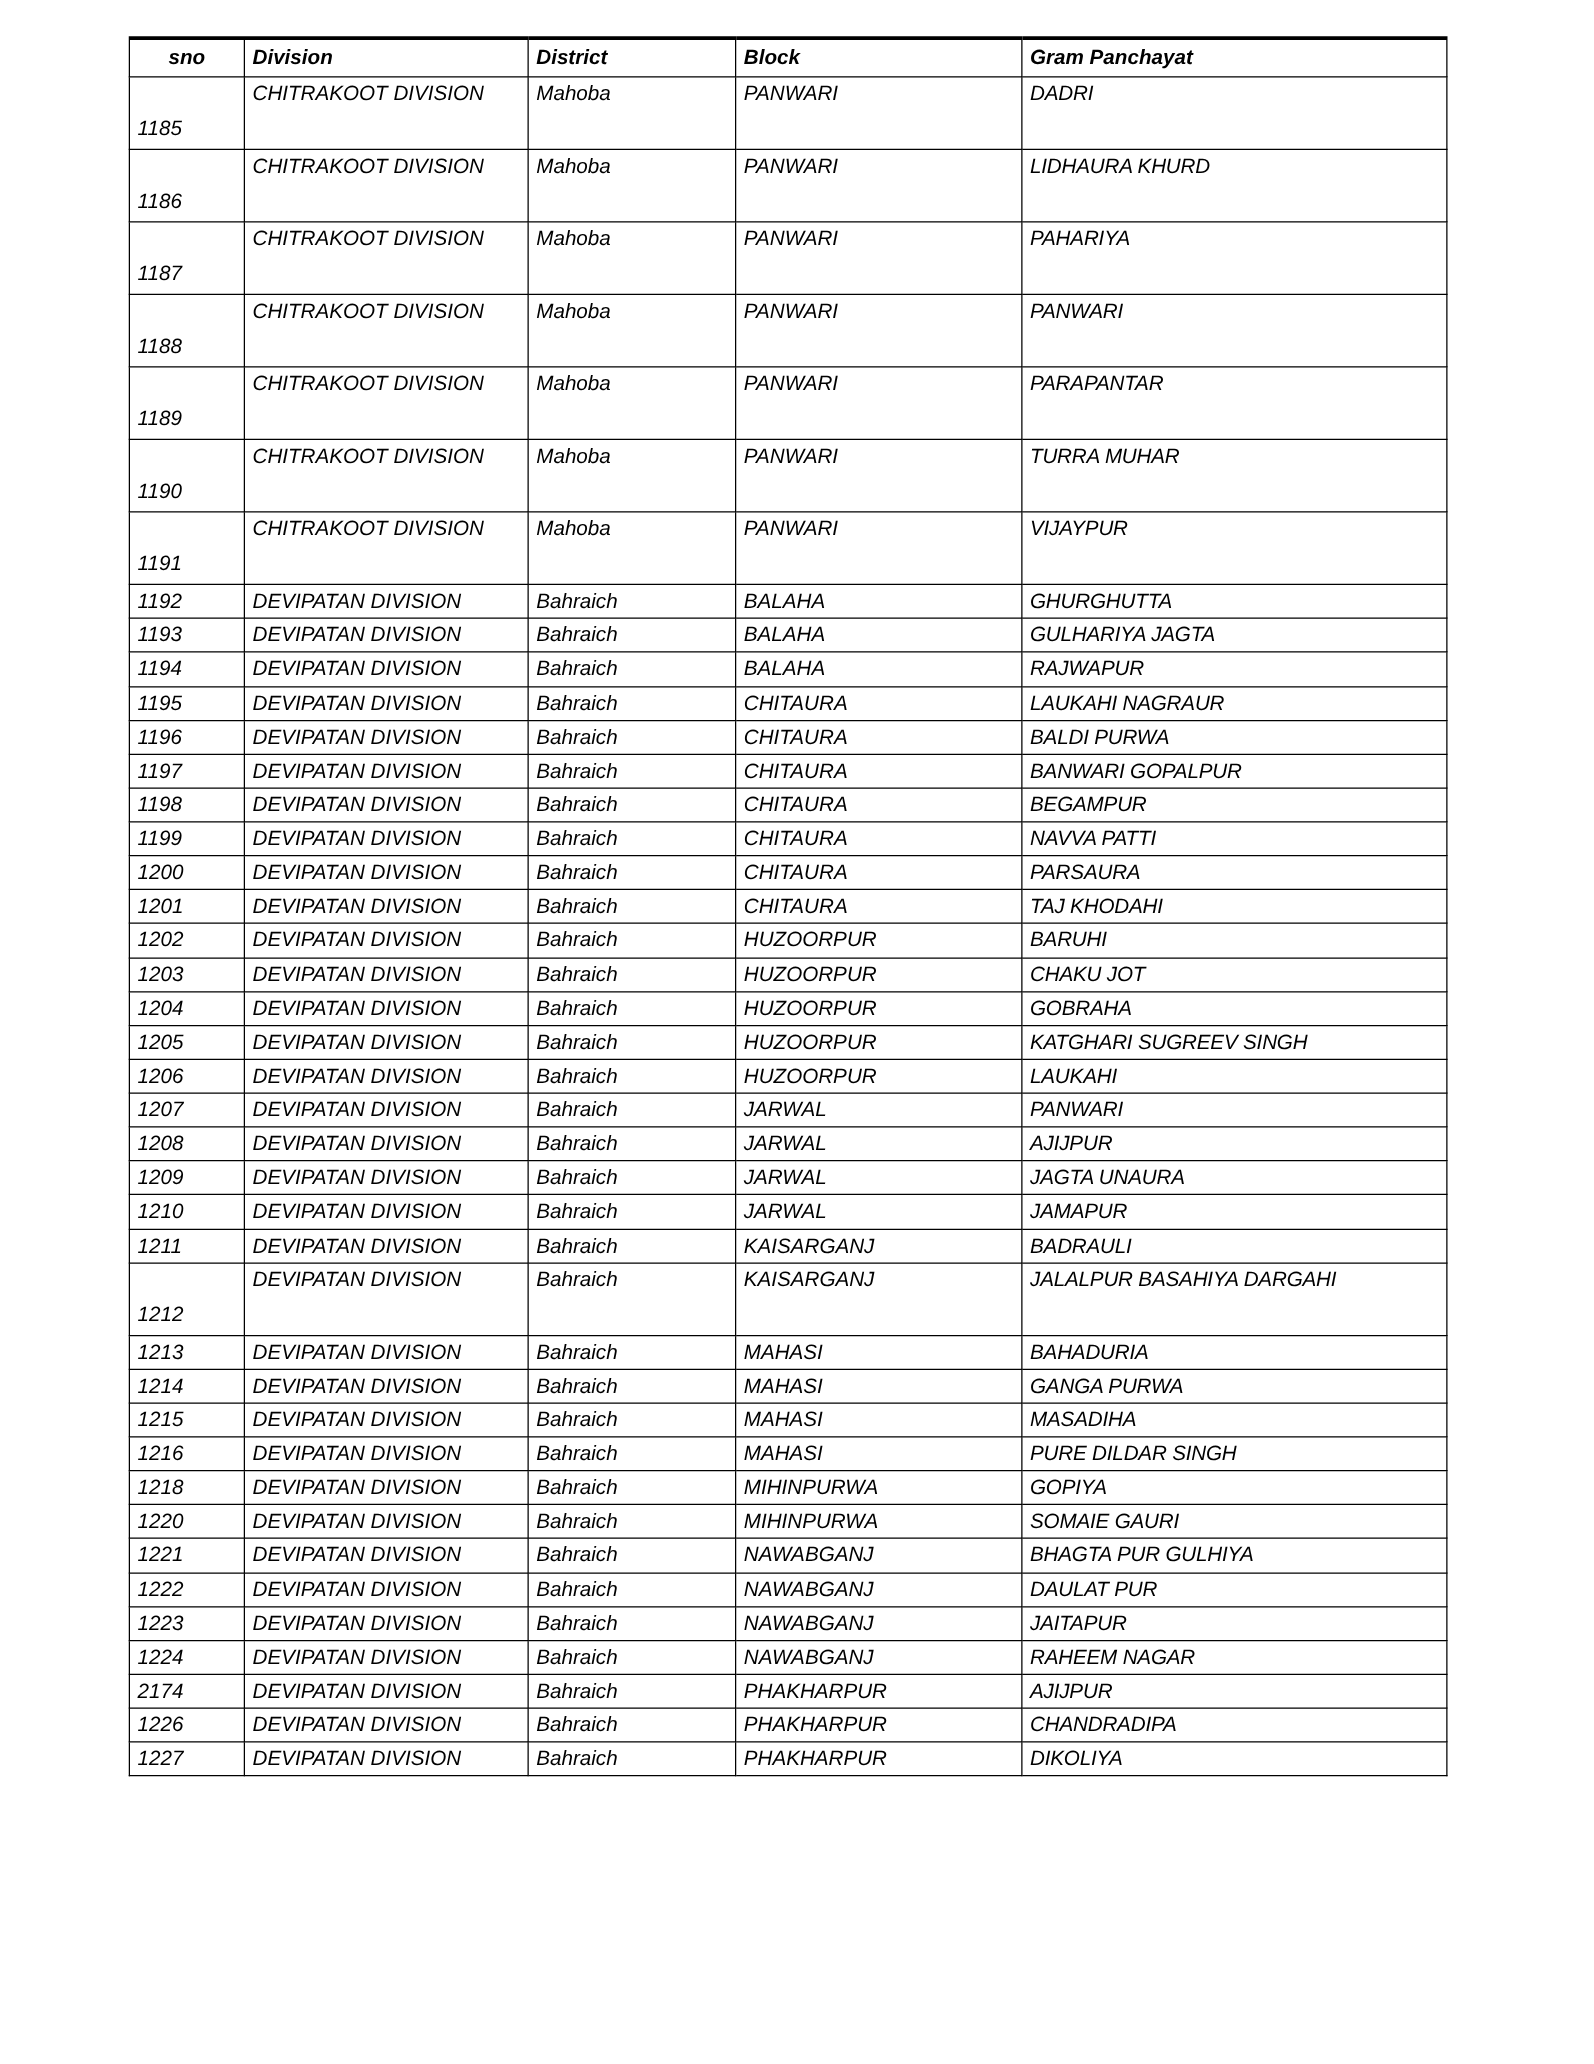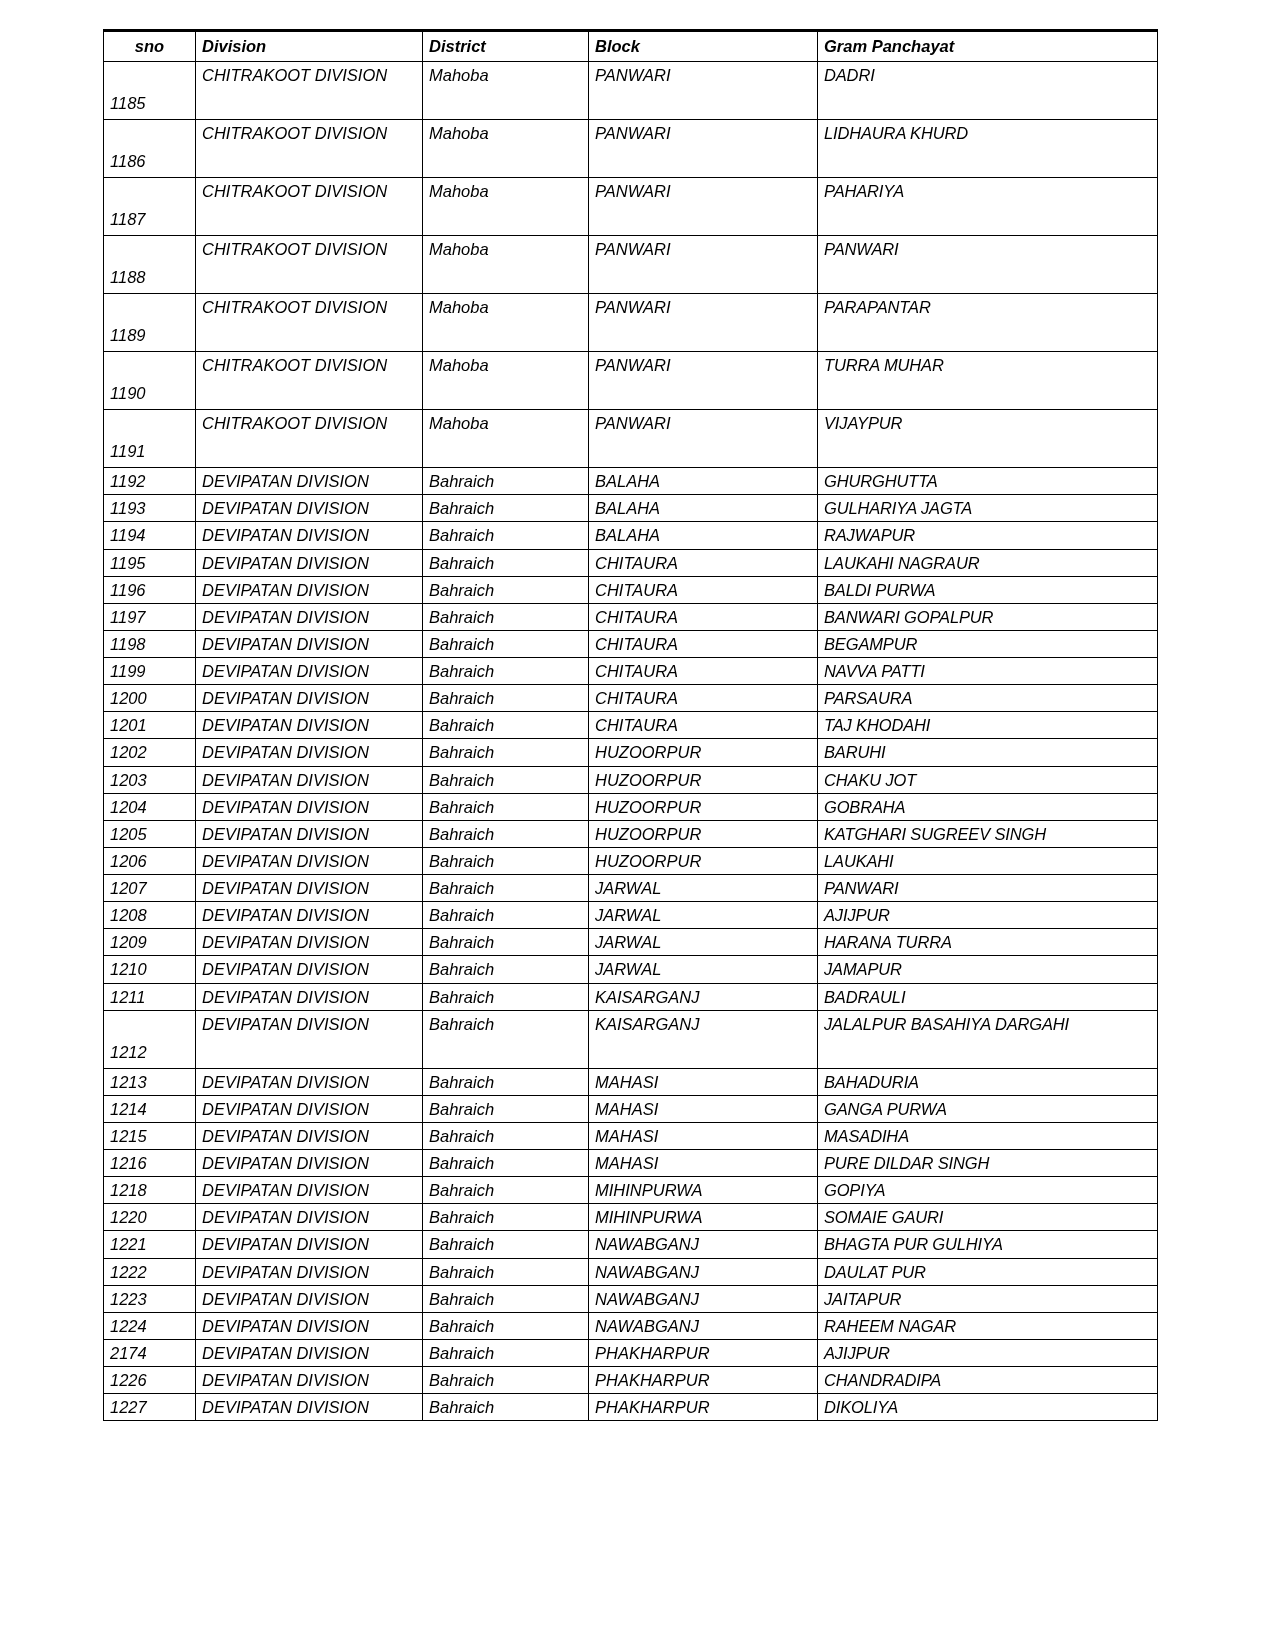--- a/index.html
+++ b/index.html
@@ -272,21 +272,21 @@
             <td>DEVIPATAN DIVISION</td>
             <td>Bahraich</td>
             <td>JARWAL</td>
             <td class="cell-gp">AJIJPUR</td>
           </tr>
           <tr class="row-normal">
             <td class="cell-sno">1209</td>
             <td>DEVIPATAN DIVISION</td>
             <td>Bahraich</td>
             <td>JARWAL</td>
-            <td class="cell-gp">HARANA TURRA</td>
+            <td class="cell-gp">JAGTA UNAURA</td>
           </tr>
           <tr class="row-normal">
             <td class="cell-sno">1210</td>
             <td>DEVIPATAN DIVISION</td>
             <td>Bahraich</td>
             <td>JARWAL</td>
             <td class="cell-gp">JAMAPUR</td>
           </tr>
           <tr class="row-normal">
             <td class="cell-sno">1211</td>

